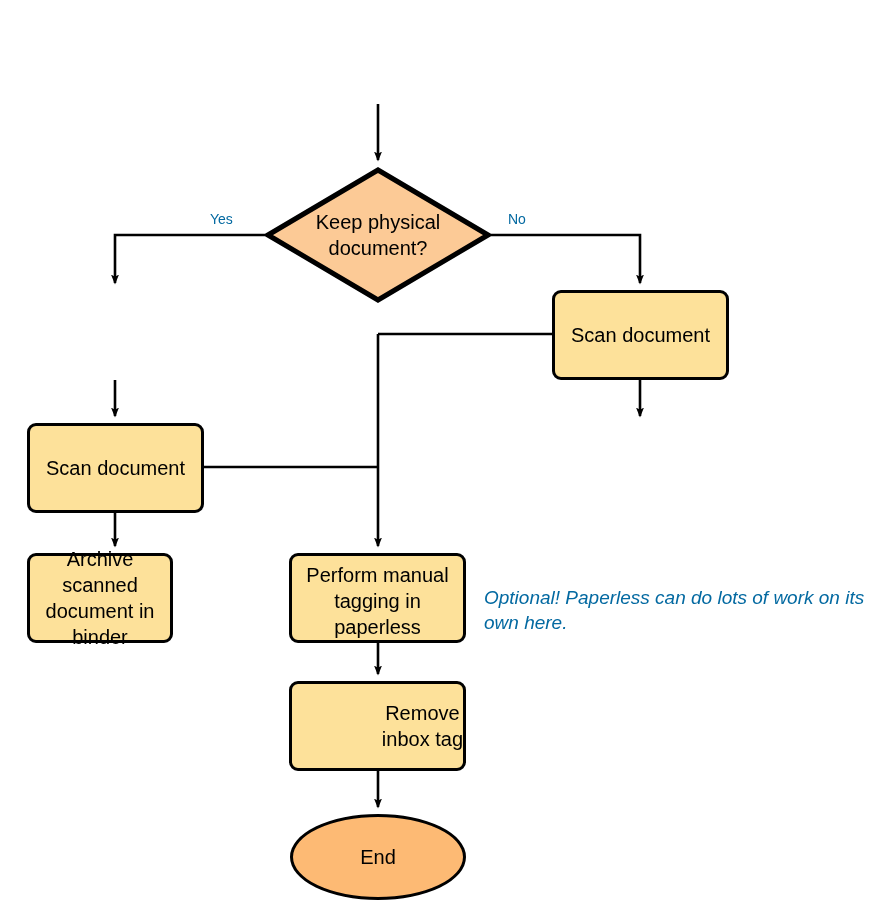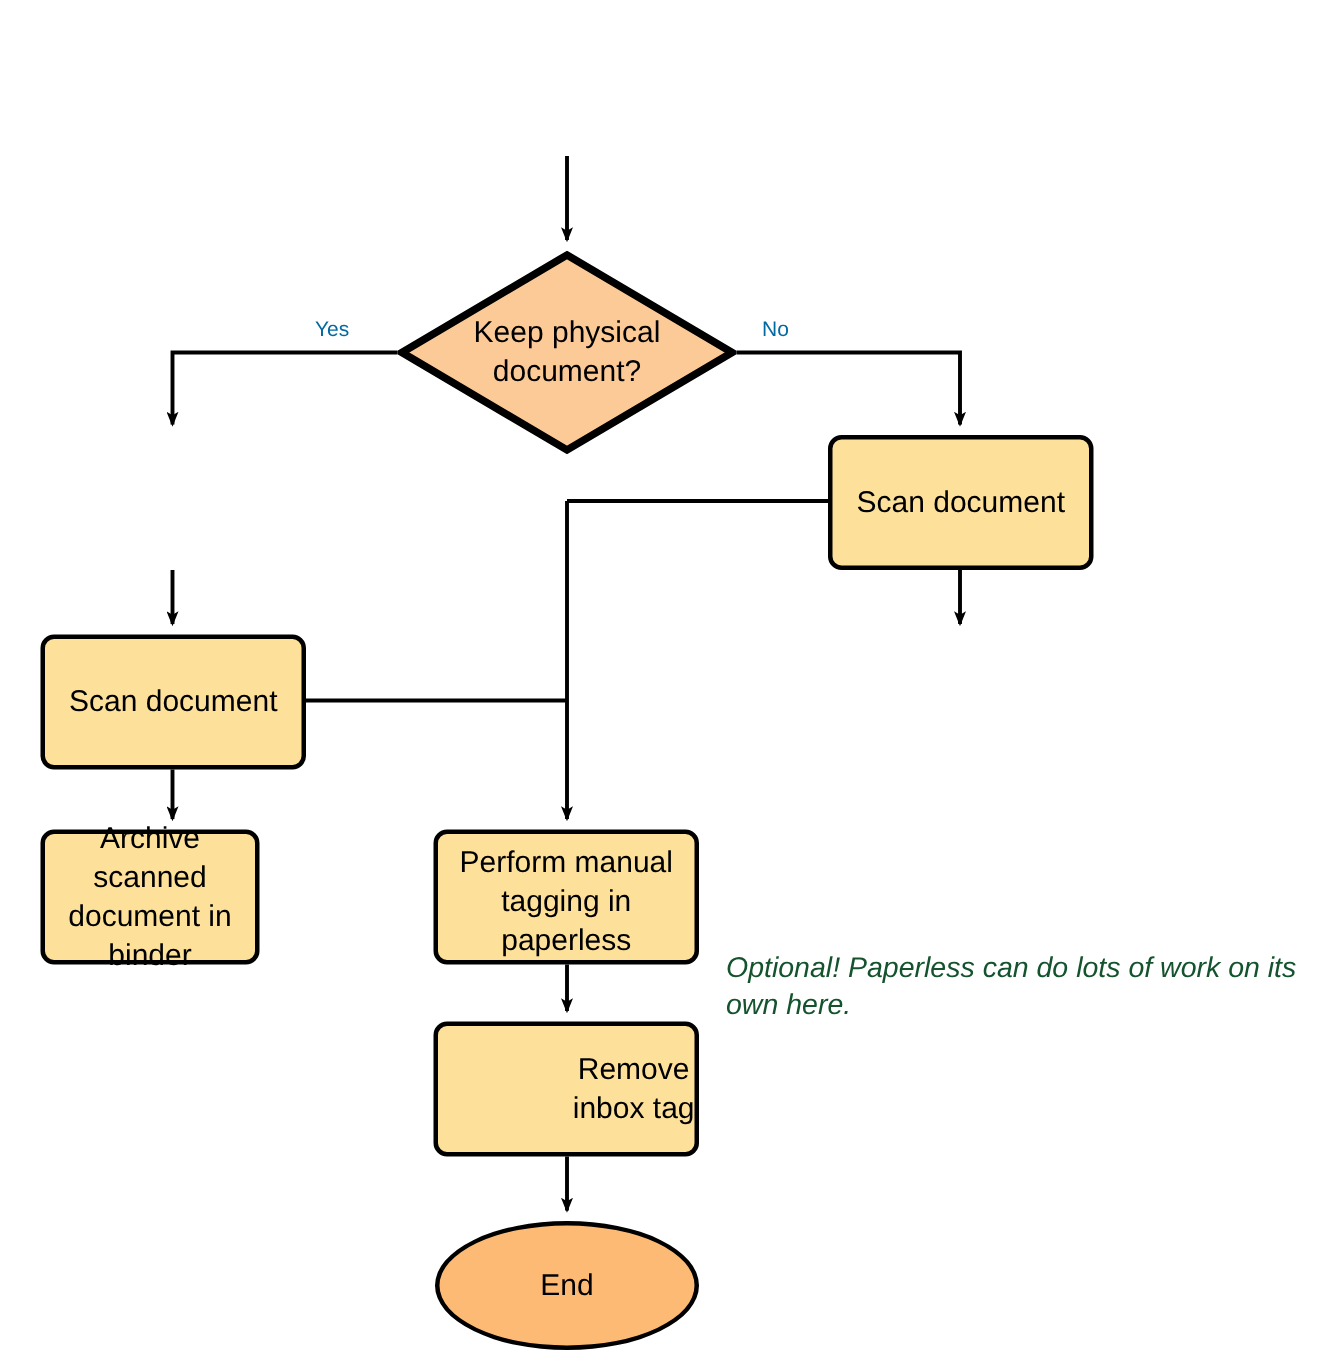--- a/index.html
+++ b/index.html
@@ -67,23 +67,22 @@
     font-size: 14px;
     color: #0369a1;
     z-index: 3;
     white-space: nowrap;
   }
   .annotation {
     position: absolute;
     font-size: 19px;
     line-height: 25px;
     font-style: italic;
-    color: #14532d;
+    color: #0369a1;
     z-index: 3;
-    margin-top: 48px;
   }
 </style>
 </head>
 <body>
 
 <div id="flowchart-root">
 
   <svg id="edge-layer" viewBox="0 0 888 907" width="888" height="907" aria-hidden="true">
     <defs>
       <marker id="arrowhead" markerWidth="10" markerHeight="8" refX="8.5" refY="4" orient="auto" markerUnits="userSpaceOnUse">

